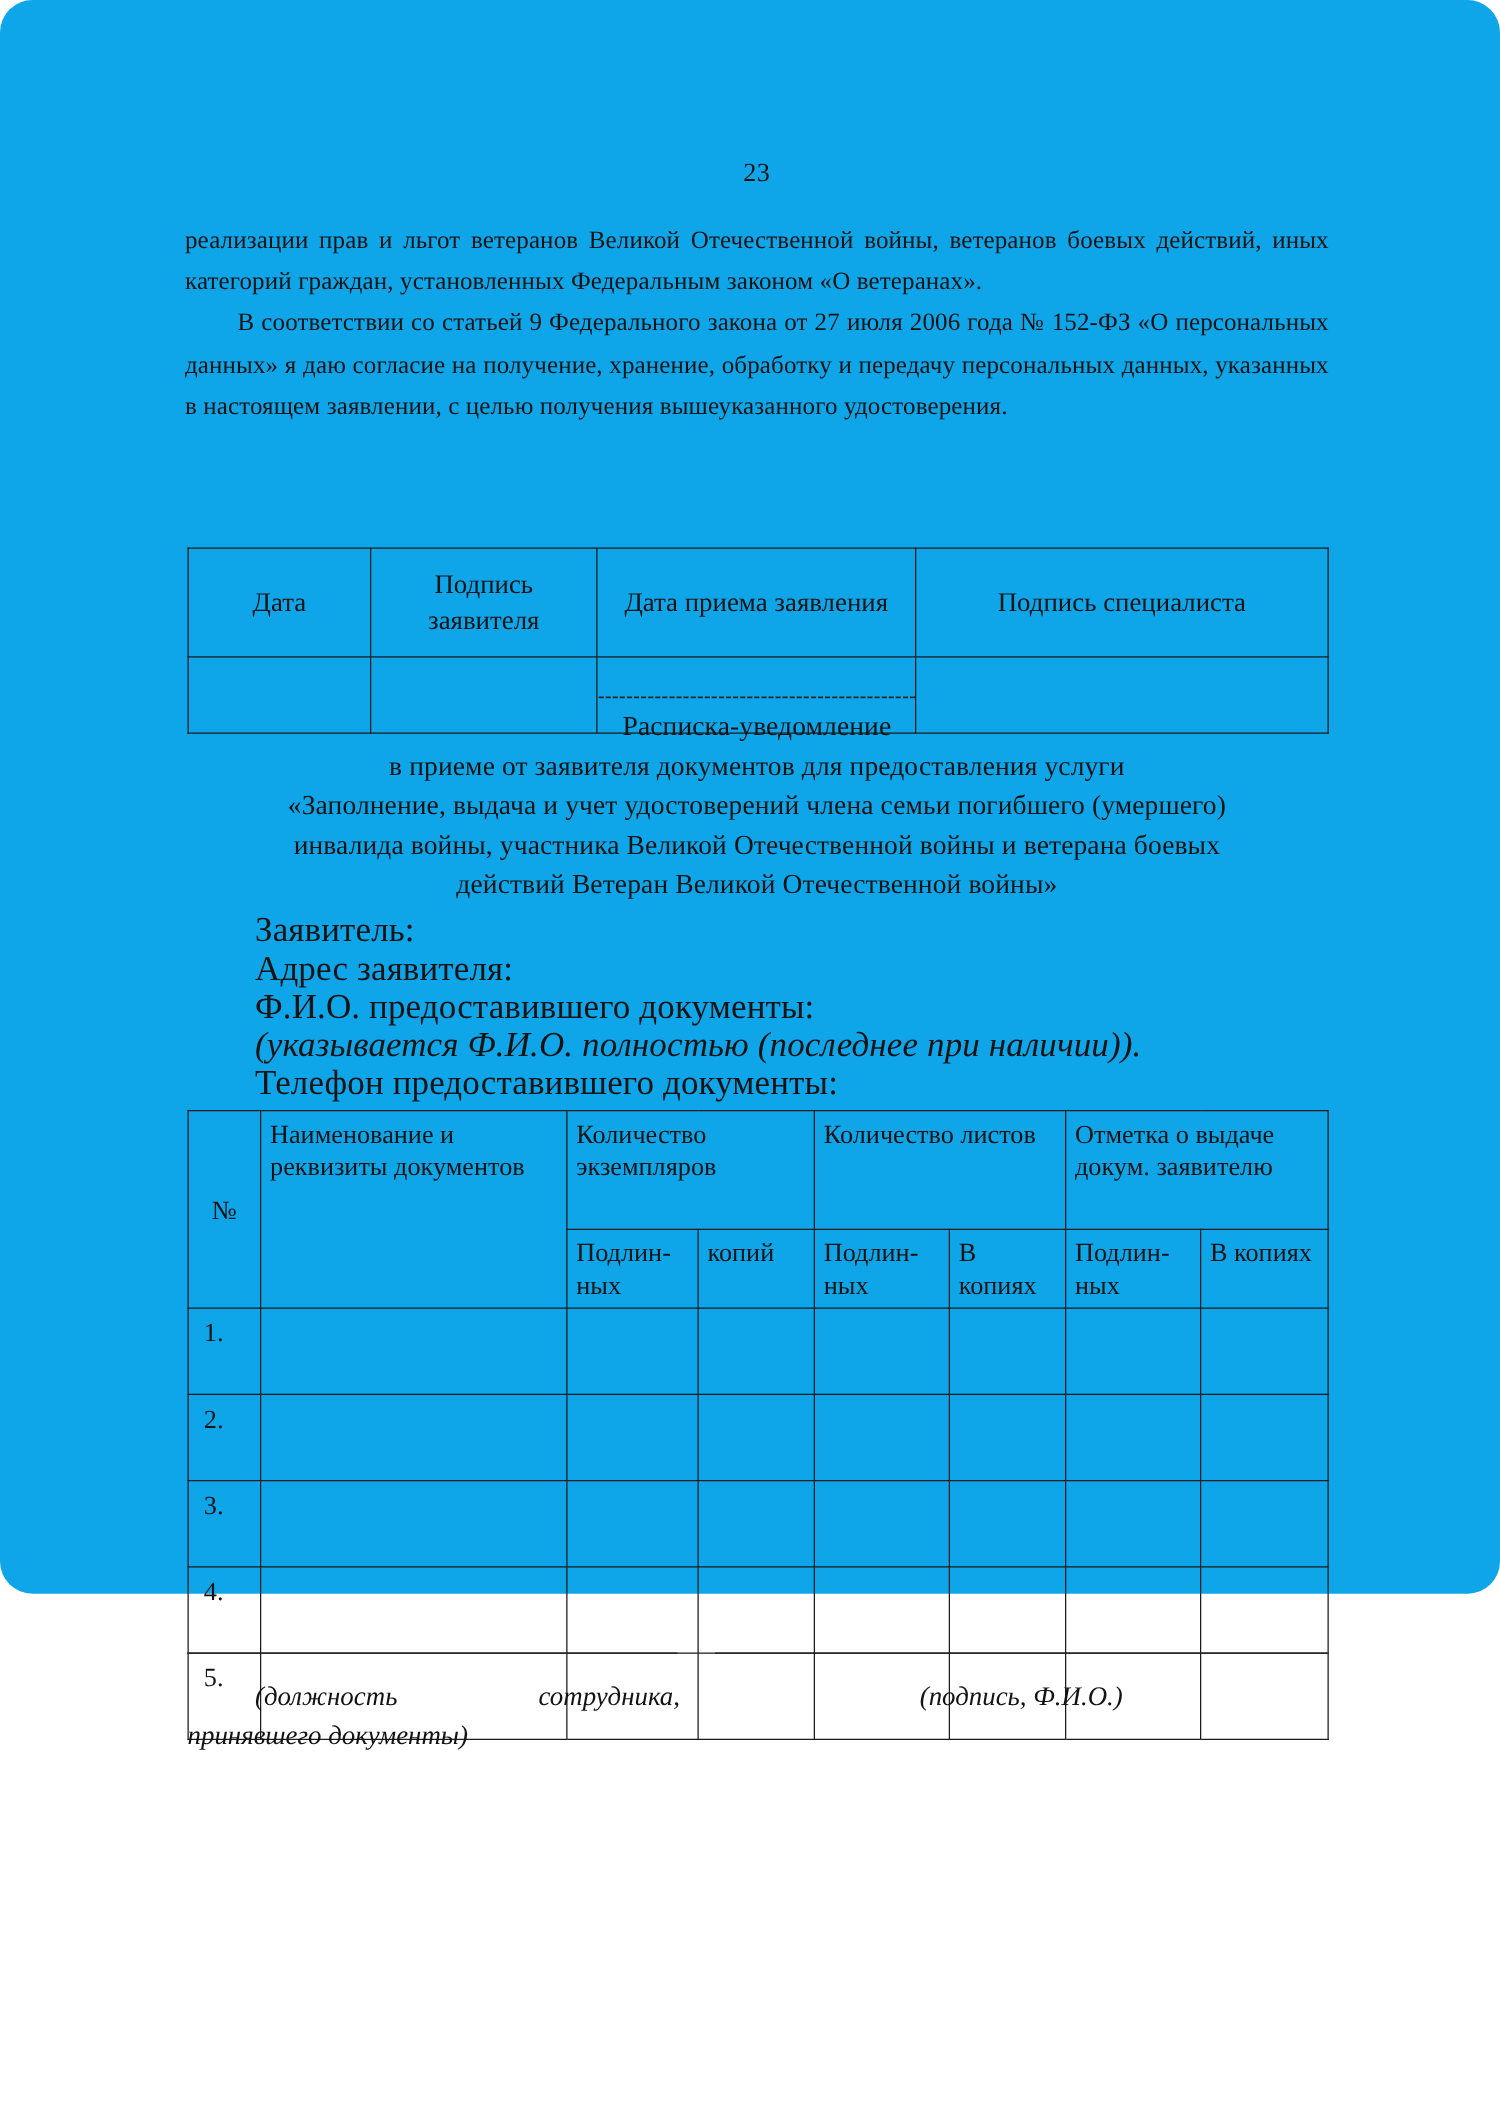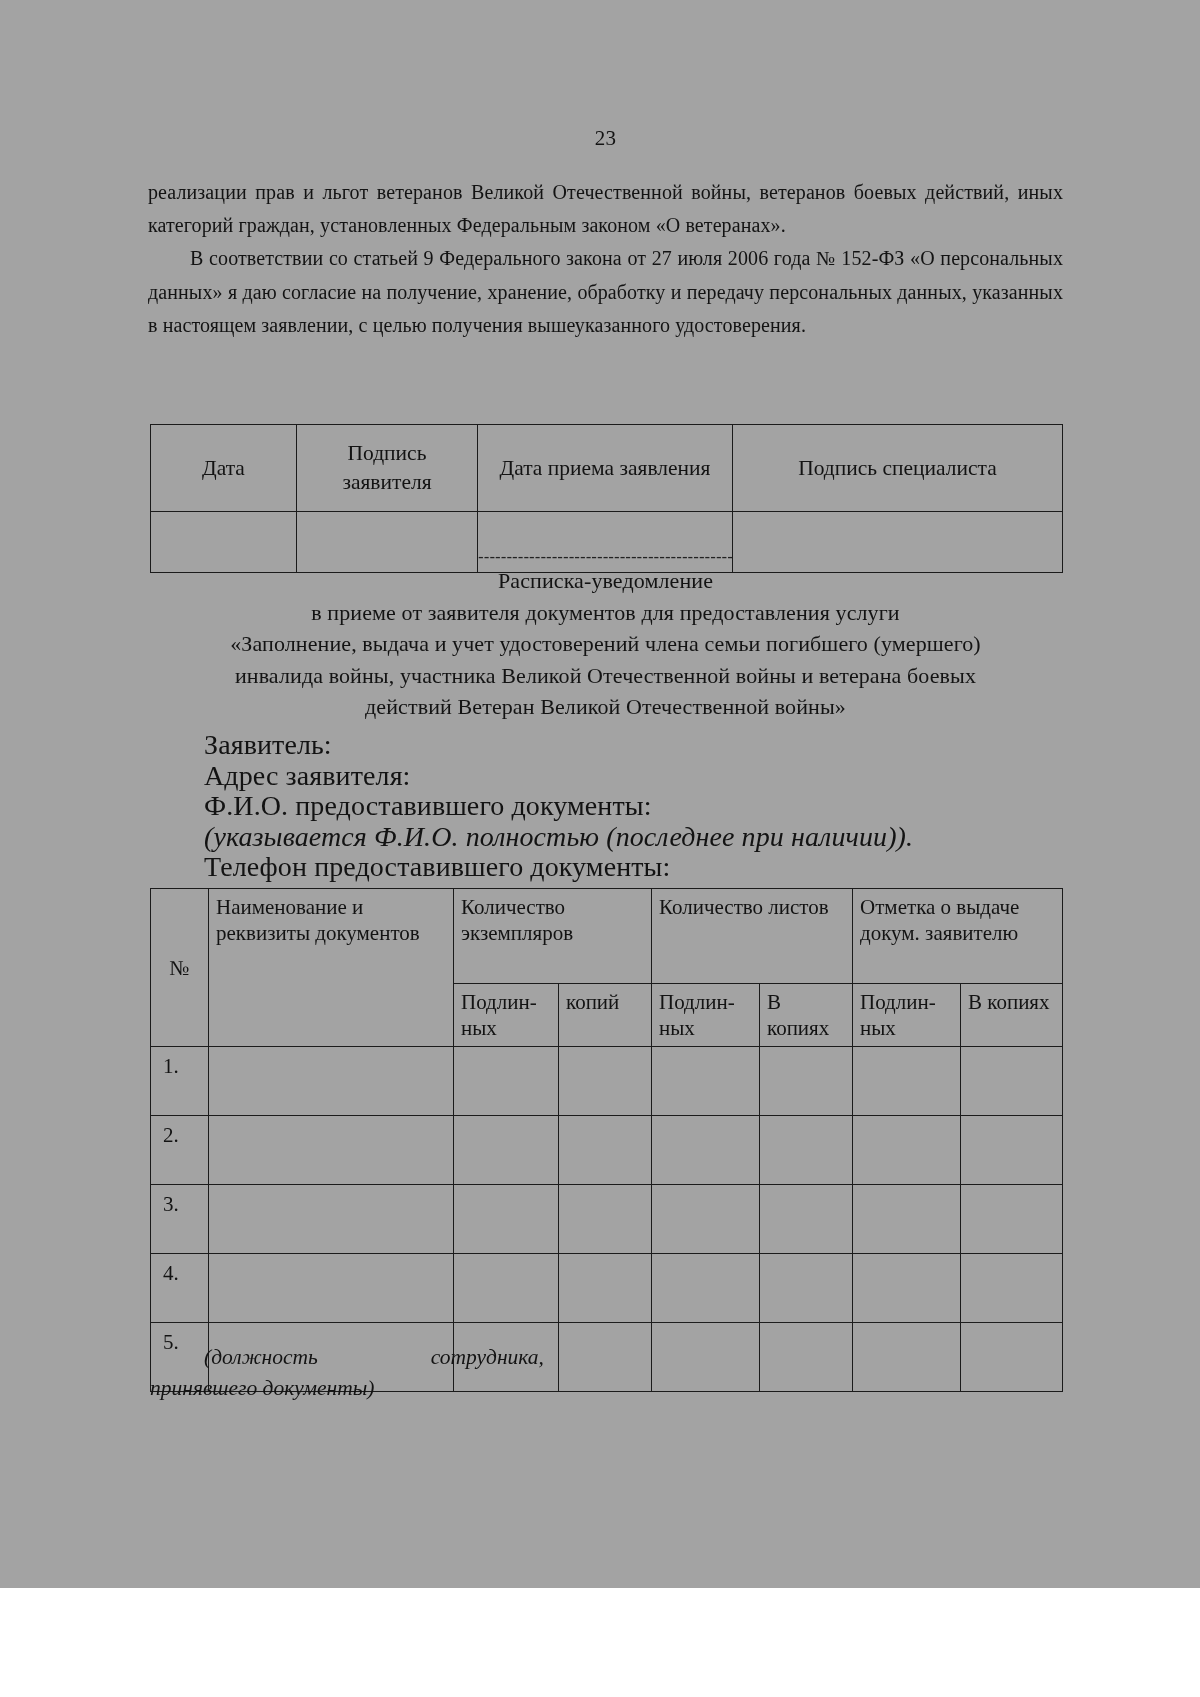--- a/index.html
+++ b/index.html
@@ -12,22 +12,23 @@
     height: 1697px;
     font-family: "Liberation Serif", "DejaVu Serif", serif;
     color: #131313;
     position: relative;
     overflow: hidden;
   }
   .page {
     position: absolute;
     left: 0; top: 0;
     width: 1200px;
-    height: 1588px;
-    background: #a3a3a3;
+    height: 1275px;
+    background: #0ea5e9;
+    border-radius: 26px;
   }
   .content {
     position: absolute;
     left: 148px;
     top: 0;
     width: 915px;
   }
 
   
   .page-number {
@@ -58,21 +59,21 @@
   p.para.indent {
     text-indent: 42px;
   }
   p.para + p.para {
     margin-top: 0px;
   }
 
   
   .sig-table-wrap {
     position: absolute;
-    top: 424px;
+    top: 438px;
     left: 2px;
     width: 912px;
   }
   table.sig-table {
     border-collapse: collapse;
     width: 912px;
     table-layout: fixed;
   }
   table.sig-table td {
     border: 1.6px solid #1b1b1b;
@@ -362,17 +363,18 @@
       <div class="rule right"></div>
     </div>
     <div class="caps">
       <div class="cap-left">
         <div class="l1">
           <span>(должность</span>
           <span>сотрудника,</span>
         </div>
         <div class="l2">принявшего документы)</div>
       </div>
+      <div class="cap-right">(подпись, Ф.И.О.)</div>
     </div>
   </div>
 
  </div>
 </div>
 
 </body></html>

